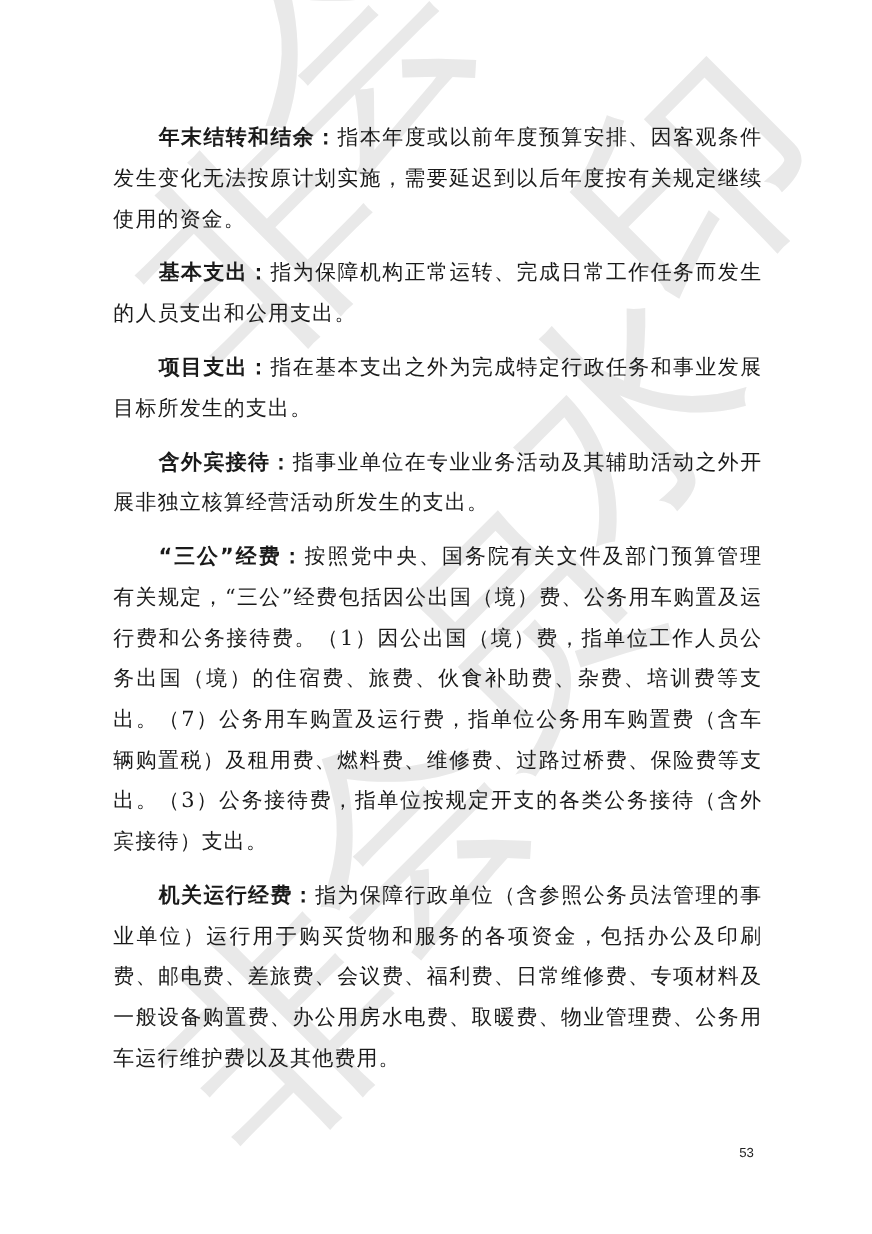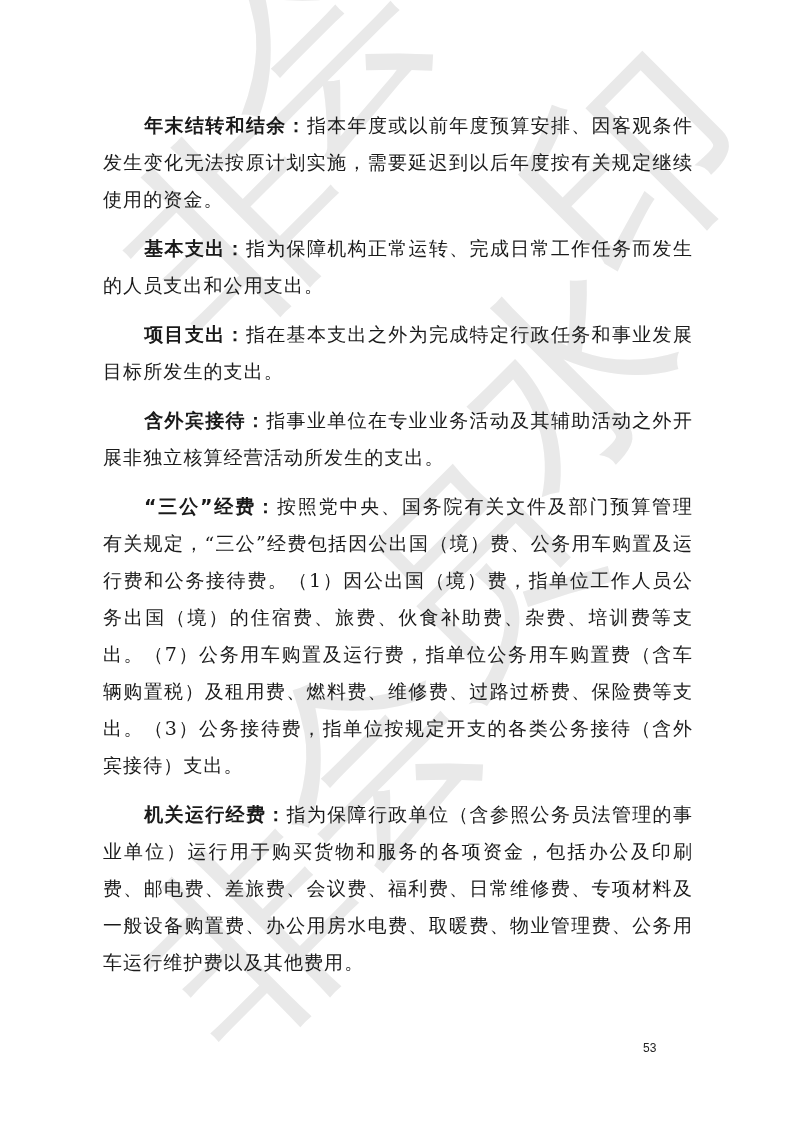--- a/index.html
+++ b/index.html
@@ -5,21 +5,21 @@
   html, body { margin: 0; padding: 0; background: #ffffff; }
   body { width: 793px; height: 1122px; position: relative; overflow: hidden;
          font-family: "DejaVu Serif", "Liberation Serif", serif; color: #1a1a1a; }
   .watermark { position: absolute; left: 0; top: 0; width: 793px; height: 1122px; pointer-events: none; z-index: 0; }
   .watermark span { position: absolute; font-family: "DejaVu Sans", sans-serif; font-size: 210px; color: #e9e9e9; font-weight: 300;
         transform: rotate(-45deg); transform-origin: center; line-height: 1; }
   .content { position: absolute; left: 103px; top: 95px; width: 590px; z-index: 1; }
   .para { font-size: 19px; line-height: 37px; text-align: justify; margin: 12px 0 4px 0; letter-spacing: 1.1px; }
   .para .term { font-weight: bold; font-family: "DejaVu Sans", sans-serif; }
   .indent { display: inline-block; width: 41px; }
-  .page-number { position: absolute; left: 643px; top: 1041px; font-size: 12px; font-family: "Liberation Sans", sans-serif; color: #222; z-index: 1; }
+  .page-number { position: absolute; left: 672px; top: 1041px; font-size: 12px; font-family: "Liberation Sans", sans-serif; color: #222; z-index: 1; }
 </style>
 </head>
 <body>
 
 <div class="watermark">
   <span style="left:150px; top:830px;">非</span>
   <span style="left:260px; top:650px;">会</span>
   <span style="left:370px; top:470px;">员</span>
   <span style="left:460px; top:270px;">水</span>
   <span style="left:530px; top:60px;">印</span>

